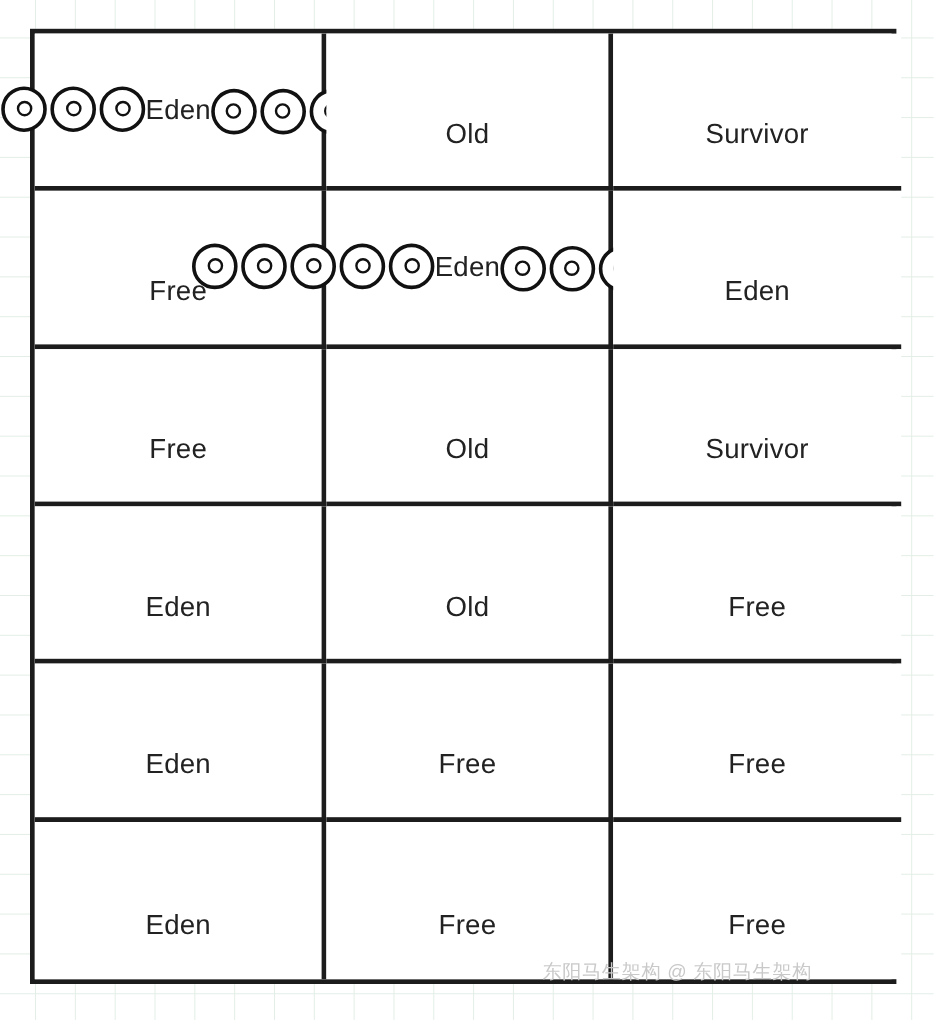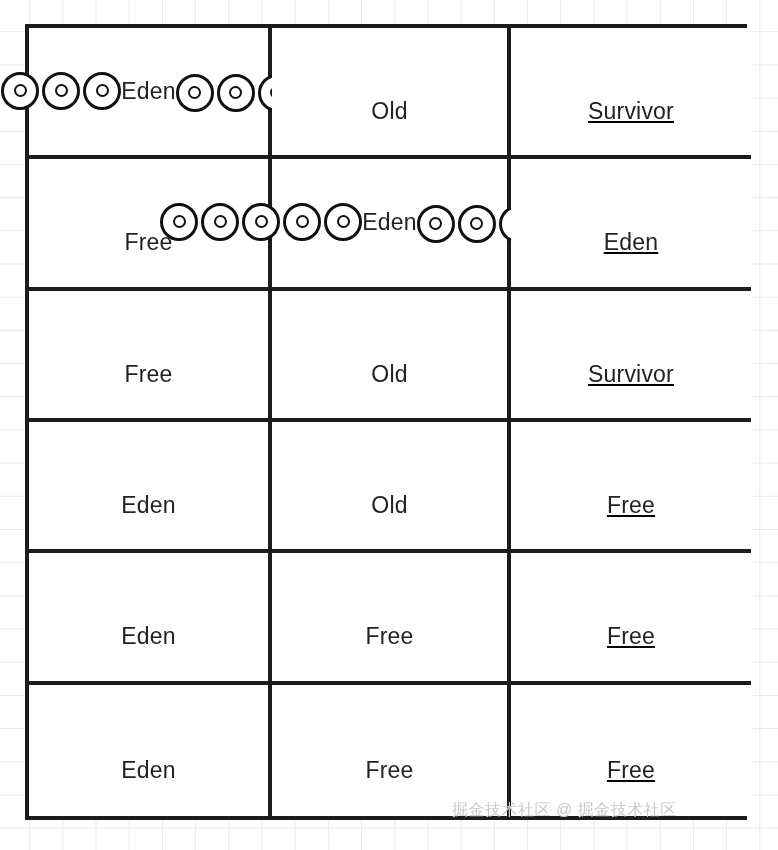--- a/index.html
+++ b/index.html
@@ -44,21 +44,21 @@
     border-right: 4px solid #1c1c1c;
     border-bottom: 4px solid #1c1c1c;
     box-sizing: border-box;
     position: relative;
     display: flex;
     flex-direction: row;
     align-items: center;
     justify-content: center;
     background: #ffffff;
   }
-  .cell.last-col { border-right: none; text-decoration: underline; }
+  .cell.last-col { border-right: none; }
   .cell.last-row { border-bottom: none; }
   .cell-label {
     font-size: 23px;
     color: #222222;
     line-height: 1.1;
     text-align: center;
     letter-spacing: 0.2px;
     margin-top: 40px;
   }
   .obj-row {
@@ -228,13 +228,13 @@
       <div class="cell-label">Eden</div>
     </div>
     <div class="cell last-row">
       <div class="cell-label">Free</div>
     </div>
     <div class="cell last-col last-row">
       <div class="cell-label">Free</div>
     </div>
   </div>
 
-<div id="watermark">掘金技术社区 @ 掘金技术社区</div>
+<div id="watermark">东阳马生架构 @ 东阳马生架构</div>
 
 </body></html>

